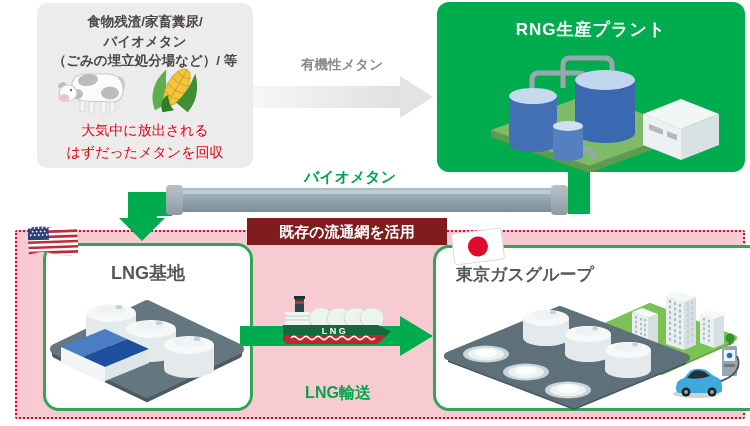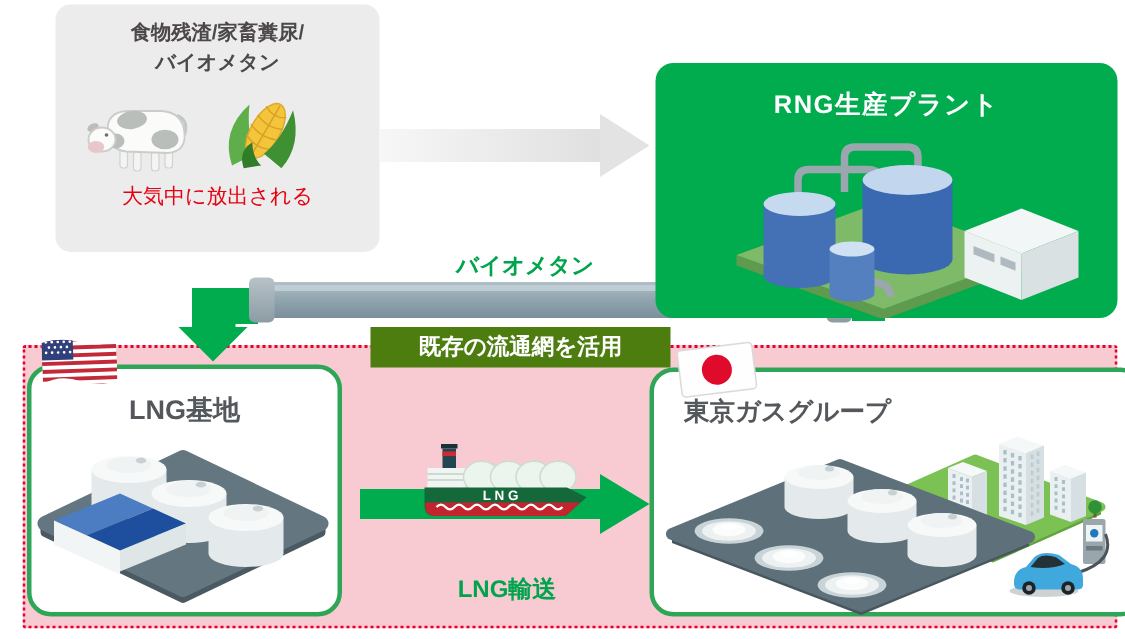--- a/index.html
+++ b/index.html
@@ -20,36 +20,36 @@
   .source-note{position:absolute;top:116px;width:100%;text-align:center;color:#E60012;
                font-weight:normal;font-size:14px;line-height:22px;}
 
   
   .organic-label{left:260px;top:56px;width:164px;text-align:center;font-size:13.5px;
                  font-weight:bold;color:#8A8A8A;z-index:3;}
   .gray-arrow{left:253px;top:75px;z-index:3;}
 
   
   .plant-box{left:437px;top:2px;width:308px;height:170px;background:#00AC4E;
-             border-radius:12px;z-index:3;margin-top:40px;}
+             border-radius:12px;z-index:3;}
   .plant-title{text-align:center;margin-top:16px;color:#fff;font-size:17px;
                font-weight:bold;letter-spacing:1px;}
 
   
   .connector-layer{left:0;top:0;z-index:2;pointer-events:none;}
   .biomethane-label{left:280px;top:168px;width:140px;text-align:center;font-size:15px;
                     font-weight:bold;color:#00A44C;z-index:3;}
 
   
-  .banner{left:247px;top:218px;width:200px;height:27px;background:#4d7c0f;color:#fff;
+  .banner{left:247px;top:218px;width:200px;height:27px;background:#7f1d1d;color:#fff;
           font-size:15px;font-weight:bold;text-align:center;line-height:27px;z-index:4;}
 
   
   .white-box{background:#fff;border:3px solid #2EA557;border-radius:16px;z-index:4;}
-  .lng-box{left:18px;top:243px;width:210px;height:168px;}
+  .lng-box{left:43px;top:243px;width:210px;height:168px;}
   .lng-title{padding-top:15px;text-align:center;font-size:18px;font-weight:bold;color:#54575B;}
   .tokyo-box{left:433px;top:245px;width:330px;height:166px;}
   .tokyo-title{position:absolute;left:20px;top:15px;font-size:17px;font-weight:bold;color:#54575B;}
 
   .us-flag{left:26px;top:223px;z-index:5;transform:rotate(-2deg);}
   .japan-flag{left:449px;top:226px;z-index:5;transform:rotate(-7deg);}
 
   
   .ship-arrow{left:240px;top:308px;z-index:5;}
   .ship{left:281px;top:291px;z-index:6;}
@@ -80,20 +80,21 @@
     <rect x="180" y="188" width="374" height="24" fill="url(#pipeGrad)"></rect>
     <rect x="180" y="190" width="374" height="4" fill="#C6D2D8" opacity="0.8"></rect>
     <rect x="166" y="185" width="17" height="30" rx="4" fill="url(#capGrad)"></rect>
     <rect x="551" y="185" width="17" height="30" rx="4" fill="url(#capGrad)"></rect>
   </svg>
 
   <div class="abs source-box">
     <div class="source-lines">
       <div>食物残渣/家畜糞尿/</div>
       <div>バイオメタン</div>
+      <div>（ごみの埋立処分場など）/ 等</div>
     </div>
 
     <svg class="abs" style="left:16px;top:60px;" width="82" height="54" viewBox="0 0 80 54">
       <path d="M64,14 q8,3 5,13" stroke="#C2C6C4" stroke-width="2" fill="none"></path>
       <g fill="#F4F4F2" stroke="#CFD3D1" stroke-width="0.8">
         <rect x="26" y="36" width="5" height="13" rx="2"></rect>
           <rect x="35" y="38" width="5" height="13" rx="2"></rect>
         <rect x="47" y="38" width="5" height="13" rx="2"></rect>
           <rect x="56" y="36" width="5" height="13" rx="2"></rect>
       </g>
@@ -112,23 +113,25 @@
       <g transform="rotate(30 32 30)">
         <ellipse cx="32" cy="28" rx="10" ry="21" fill="#F3C53B" stroke="#DFA72B"></ellipse>
         <path d="M32,8 V49 M24,13 Q32,18 40,13 M22,21 Q32,26 42,21 M21,29 Q32,34 43,29 M22,37 Q32,42 42,37" stroke="#D99F27" stroke-width="1" fill="none"></path>
       </g>
       <path d="M44,54 Q58,38 52,14 Q44,34 32,44 Z" fill="#3F8F33"></path>
       <path d="M18,54 Q14,42 24,36 Q24,46 30,52 Z" fill="#2F7D28"></path>
     </svg>
 
     <div class="source-note">
       <div>大気中に放出される</div>
+      <div>はずだったメタンを回収</div>
     </div>
   </div>
 
+  <div class="abs organic-label">有機性メタン</div>
   <svg class="abs gray-arrow" width="182" height="50" viewBox="0 0 182 50">
     <defs>
       <linearGradient id="gag" x1="0" y1="0" x2="1" y2="0">
         <stop offset="0" stop-color="#F7F7F7"></stop>
           <stop offset="1" stop-color="#E0E0E0"></stop>
       </linearGradient>
     </defs>
     <rect x="0" y="11" width="147" height="22" fill="url(#gag)"></rect>
     <polygon points="147,1 180,22 147,43" fill="#E3E3E3"></polygon>
   </svg>

